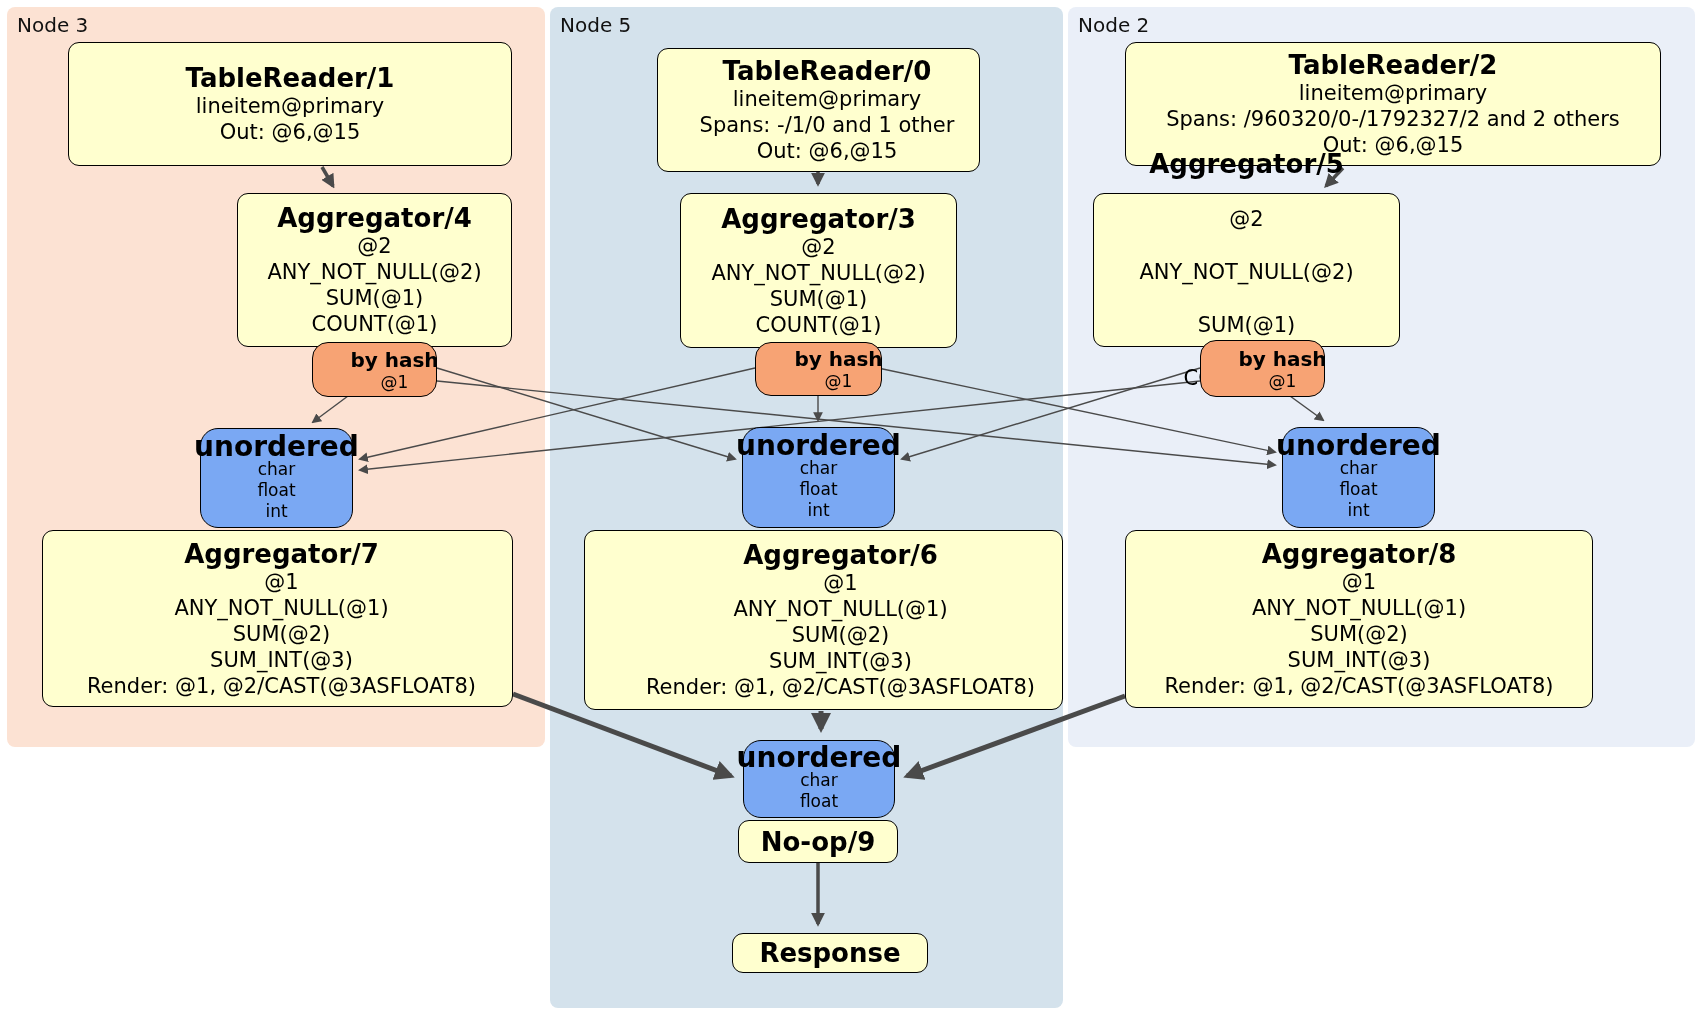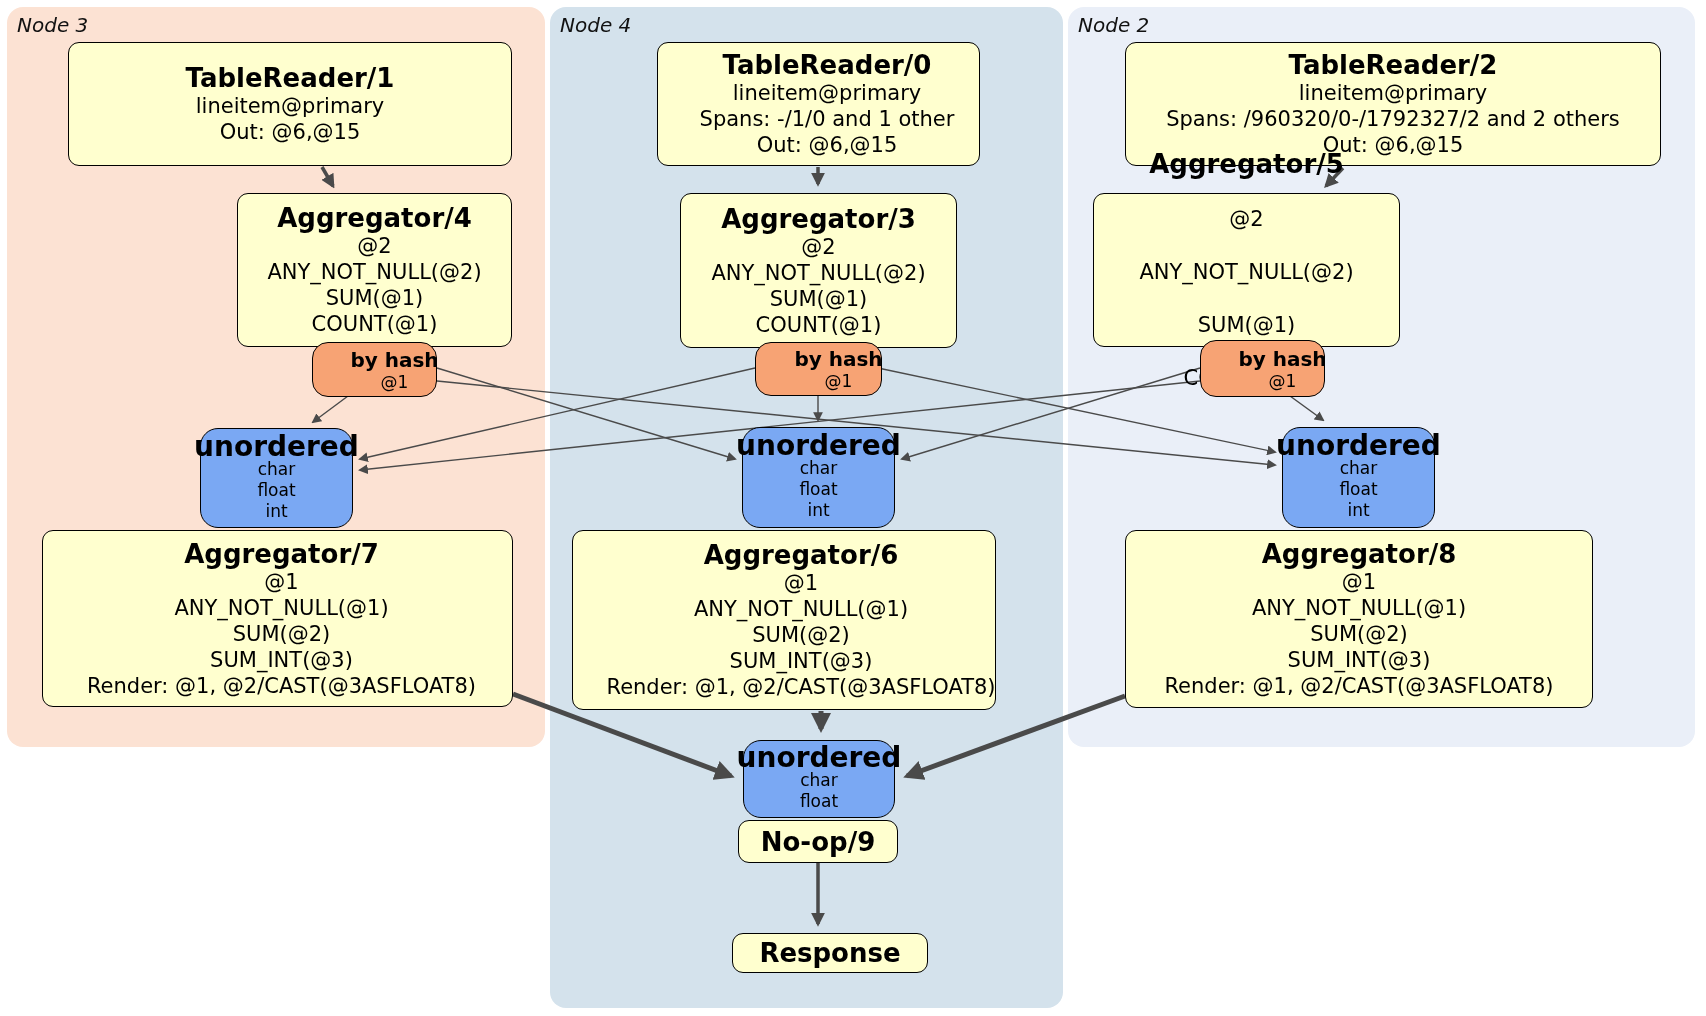--- a/index.html
+++ b/index.html
@@ -5,22 +5,21 @@
   html,body{margin:0;padding:0;background:#ffffff;}
   .canvas{
     position:relative;
     width:1706px;height:1016px;
     font-family:"DejaVu Sans","Liberation Sans",sans-serif;
     overflow:hidden;
     background:#ffffff;
   }
   .band{
     position:absolute;
-    border-radius:16px;
-    font-style:italic;
+    border-radius:8px;
   }
   .band-label{
     position:absolute;
     top:6px;left:10px;
     font-size:20px;
     color:var(--label-color,#111111);
   }
   .edges{position:absolute;left:0;top:0;z-index:2;}
   .edges line{stroke:var(--edge-color,#4a4a4a);fill:none;}
   .thin line{stroke-width:1.4px;}
@@ -61,21 +60,21 @@
 </style>
 </head>
 <body>
 
 <div class="canvas">
 
   <div class="band" style="left:7px;top:7px;width:538px;height:740px;background:var(--node3-bg,#fce2d3);">
     <div class="band-label">Node 3</div>
   </div>
   <div class="band" style="left:550px;top:7px;width:513px;height:1001px;background:var(--node1-bg,#d4e2ec);">
-    <div class="band-label">Node 4</div>
+    <div class="band-label">Node 5</div>
   </div>
   <div class="band" style="left:1068px;top:7px;width:627px;height:740px;background:var(--node2-bg,#eaeff8);">
     <div class="band-label">Node 2</div>
   </div>
 
   <svg class="edges" width="1706" height="1016">
     <defs>
       <marker id="ah-m" viewBox="0 0 10 10" refX="8" refY="5" markerWidth="4" markerHeight="4" orient="auto">
         <path d="M0,0 L10,5 L0,10 z" fill="var(--edge-color,#4a4a4a)"></path>
       </marker>
@@ -138,21 +137,21 @@
 
   <div class="box proc" style="left:42px;top:530px;width:471px;height:177px;padding-left:14px;">
     <div class="title">Aggregator/7</div>
     <div class="line">@1</div>
     <div class="line">ANY_NOT_NULL(@1)</div>
     <div class="line">SUM(@2)</div>
     <div class="line">SUM_INT(@3)</div>
     <div class="line">Render: @1, @2/CAST(@3ASFLOAT8)</div>
   </div>
 
-  <div class="box proc" style="left:657px;top:42px;width:323px;height:124px;padding-left:23px;">
+  <div class="box proc" style="left:657px;top:48px;width:323px;height:124px;padding-left:23px;">
     <div class="title">TableReader/0</div>
     <div class="line">lineitem@primary</div>
     <div class="line">Spans: -/1/0 and 1 other</div>
     <div class="line">Out: @6,@15</div>
   </div>
 
   <div class="box proc" style="left:680px;top:193px;width:277px;height:155px;">
     <div class="title">Aggregator/3</div>
     <div class="line">@2</div>
     <div class="line">ANY_NOT_NULL(@2)</div>
@@ -165,21 +164,21 @@
     <div class="r-line">@1</div>
   </div>
 
   <div class="box stream" style="left:742px;top:427px;width:153px;height:101px;">
     <div class="s-title">unordered</div>
     <div class="s-line">char</div>
     <div class="s-line">float</div>
     <div class="s-line">int</div>
   </div>
 
-  <div class="box proc" style="left:572px;top:530px;width:424px;height:180px;padding-left:40px;">
+  <div class="box proc" style="left:584px;top:530px;width:479px;height:180px;padding-left:40px;">
     <div class="title">Aggregator/6</div>
     <div class="line">@1</div>
     <div class="line">ANY_NOT_NULL(@1)</div>
     <div class="line">SUM(@2)</div>
     <div class="line">SUM_INT(@3)</div>
     <div class="line">Render: @1, @2/CAST(@3ASFLOAT8)</div>
   </div>
 
   <div class="box proc" style="left:1125px;top:42px;width:536px;height:124px;">
     <div class="title">TableReader/2</div>

